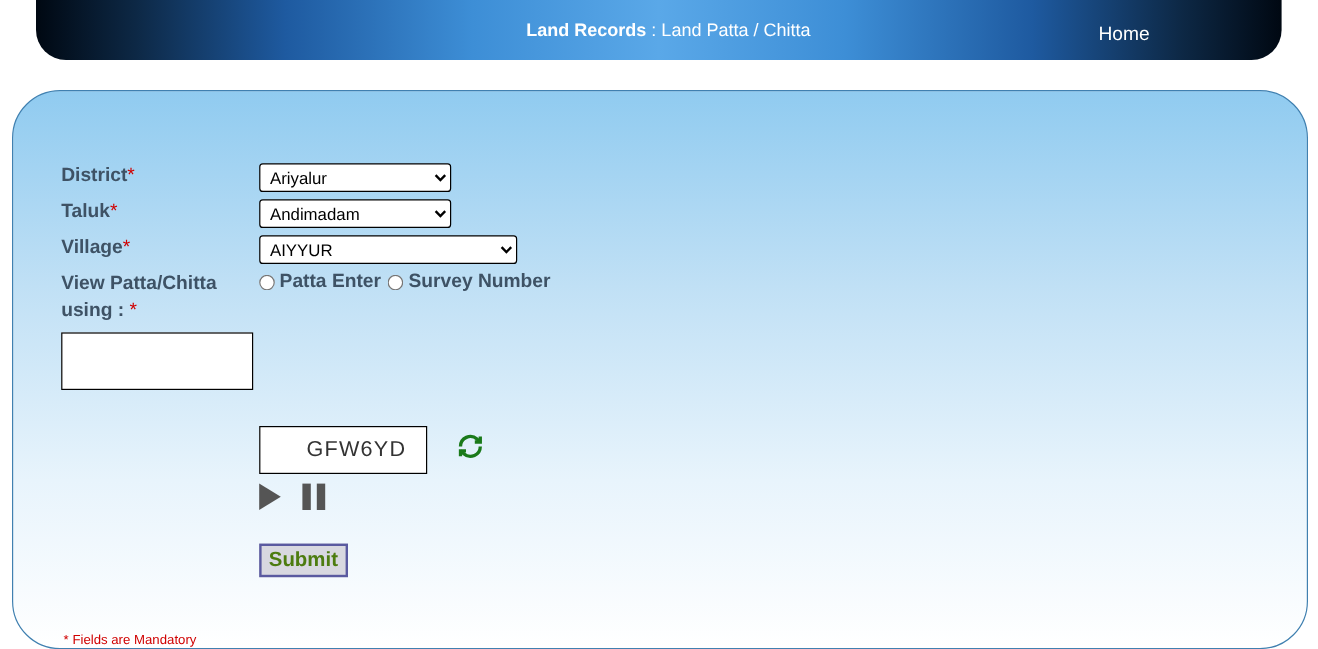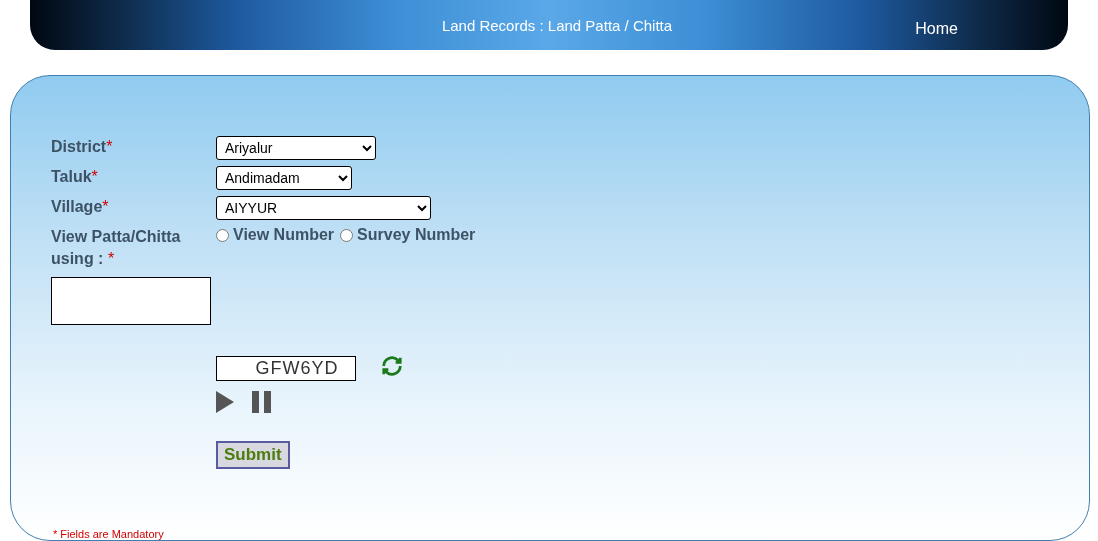--- a/index.html
+++ b/index.html
@@ -20,21 +20,21 @@
       height: 50px;
       background: linear-gradient(90deg, #000812 0%, #0d2845 8%, #1e5aa0 20%, #3d8ed6 35%, #5aa8e8 50%, #3d8ed6 65%, #1e5aa0 80%, #0d2845 92%, #000812 100%);
       border-radius: 0 0 25px 25px;
       display: flex;
       align-items: center;
       justify-content: center;
       color: white;
       font-size: 15px;
     }
     .header-title-bold {
-      font-weight: normal;
+      font-weight: bold;
       margin-left: 16px;
     }
     .header-title-normal {
       font-weight: normal;
     }
     .home-link {
       position: absolute;
       right: 110px;
       color: white;
       font-size: 16px;
@@ -76,21 +76,21 @@
     select {
       font-family: Liberation Sans, sans-serif;
       font-size: 14px;
       padding: 2px 4px;
       background: white;
       border: 1px solid #000;
       border-radius: 3px;
       height: 24px;
     }
     .select-district { width: 160px; }
-    .select-taluk { width: 136px; }
+    .select-taluk { width: 160px; }
     .select-village { width: 215px; }
     .radio-group {
       display: flex;
       align-items: center;
       gap: 2px;
     }
     .radio-input {
       margin: 0 2px 0 0;
       width: 13px;
       height: 13px;
@@ -111,21 +111,21 @@
     }
     .captcha-row {
       margin-top: 30px;
       margin-left: 165px;
       display: flex;
       align-items: center;
       gap: 20px;
     }
     .captcha-box {
       width: 140px;
-      height: 25px;
+      height: 40px;
       border: 1px solid #000;
       background: white;
       display: flex;
       align-items: center;
       justify-content: center;
       font-size: 18px;
       font-weight: 500;
       color: #333;
       letter-spacing: 1px;
       padding-left: 22px;
@@ -225,21 +225,21 @@
       </select>
     </div>
   </div>
 
   <div class="form-row">
     <div class="form-label">
       <span>View Patta/Chitta using : </span><span class="asterisk">*</span>
     </div>
     <div class="form-control radio-group">
       <input type="radio" name="viewby" class="radio-input" style="">
-      <span class="radio-label">View Number</span>
+      <span class="radio-label">Patta Enter</span>
       <input type="radio" name="viewby" class="radio-input" style="">
       <span class="radio-label">Survey Number</span>
     </div>
   </div>
 
   <div class="form-row">
     <div class="form-control">
       <input type="text" class="auth-input" value="" style="">
     </div>
   </div>

